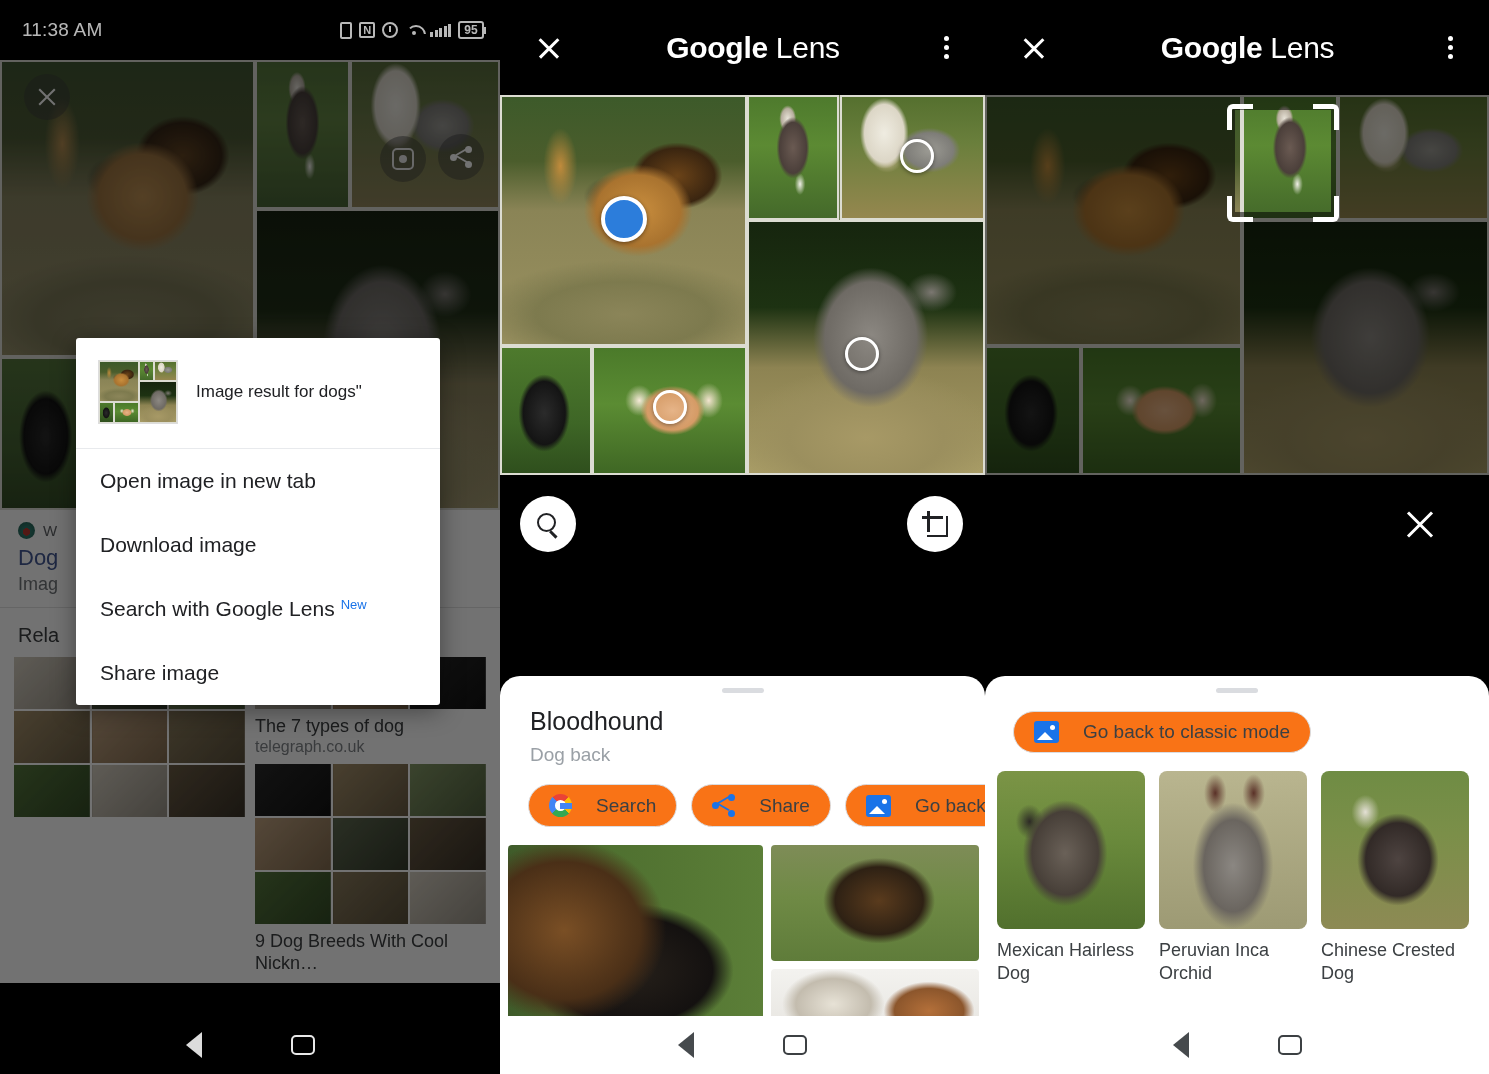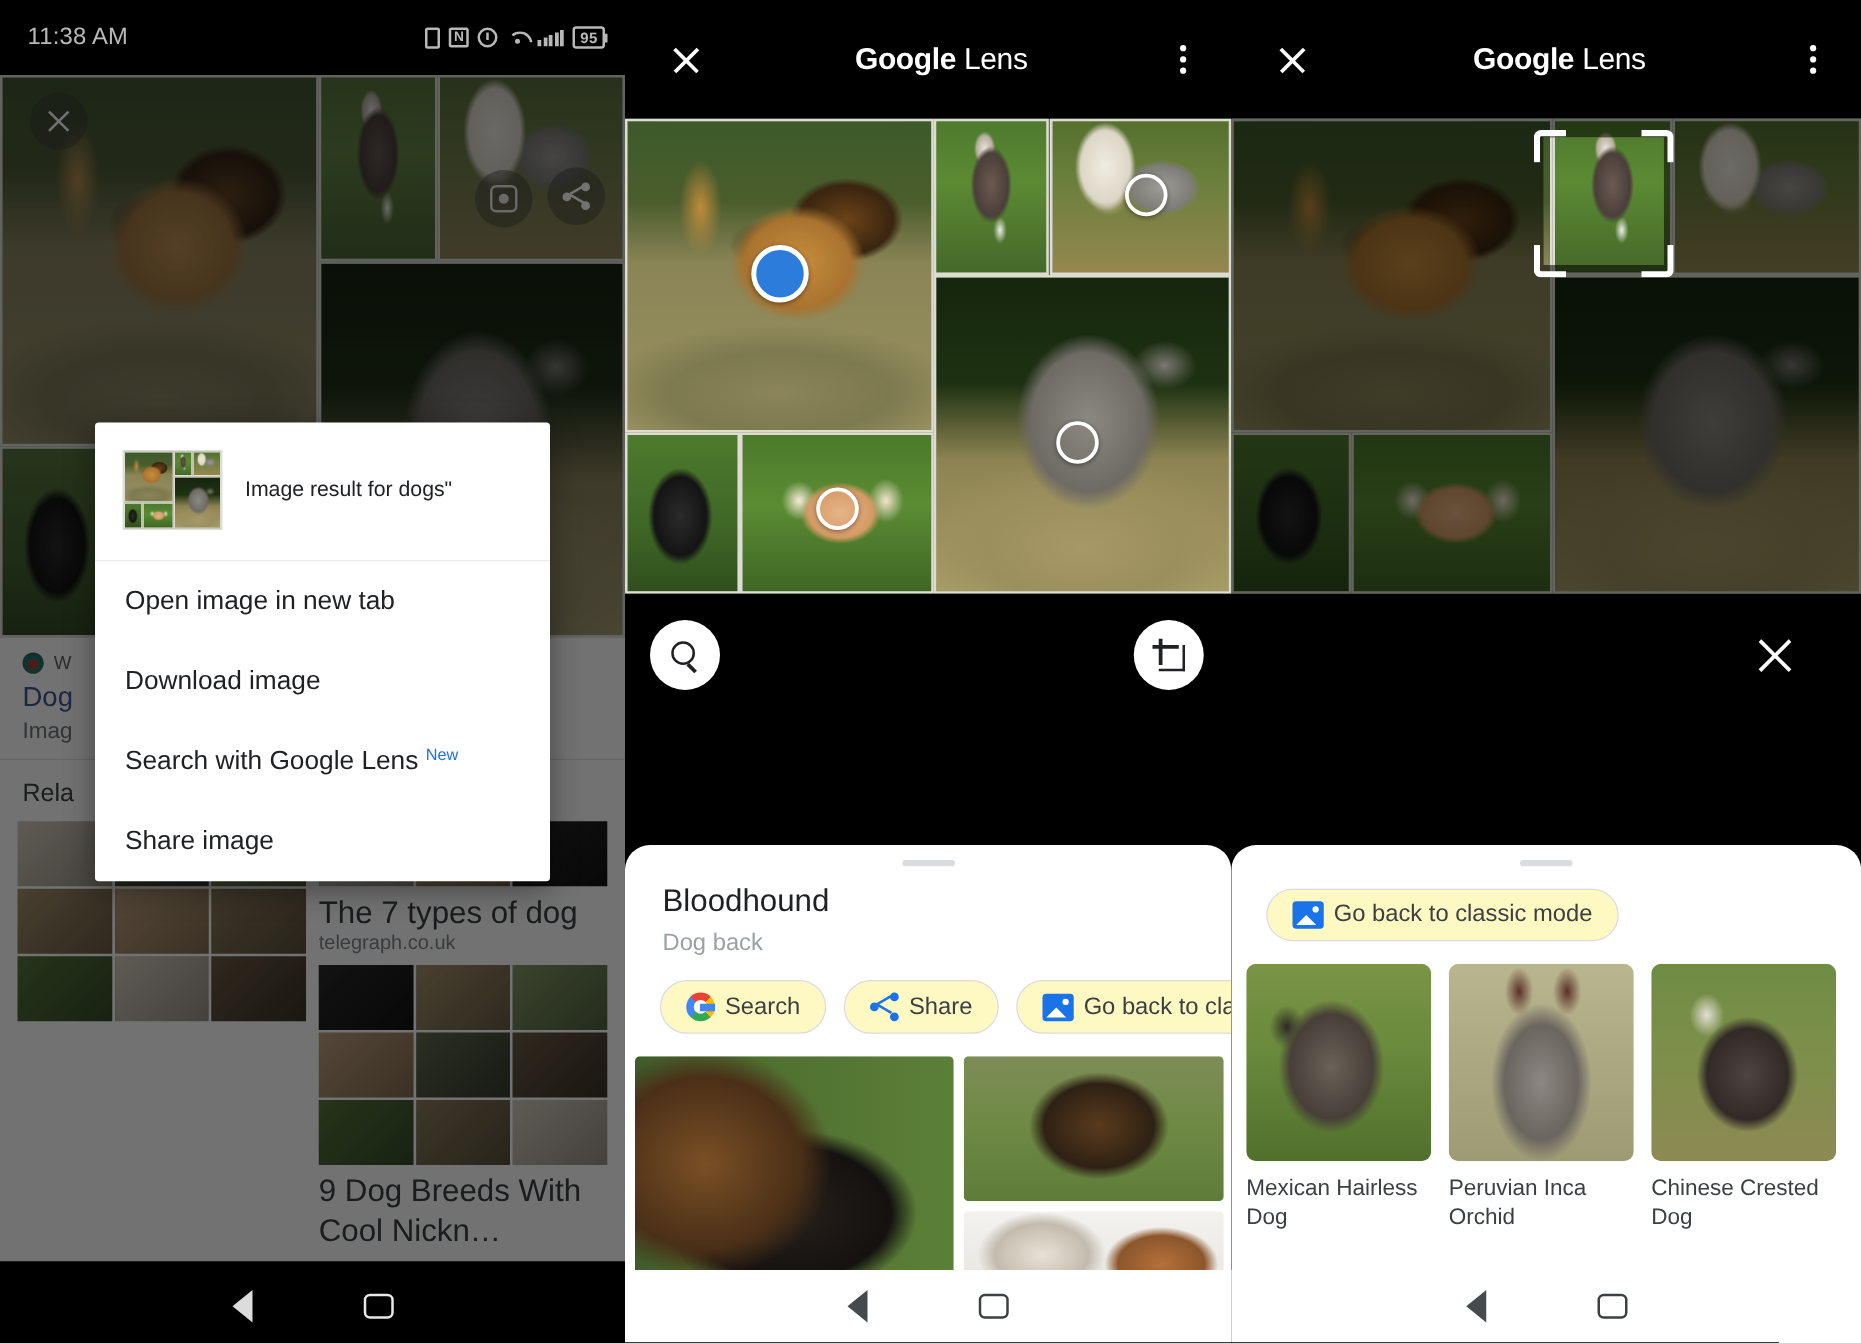--- a/index.html
+++ b/index.html
@@ -160,21 +160,21 @@
   .res-card { margin-bottom: 8px; }
   .res-thumb { width: 100%; display: grid; gap: 2px; }
   .res-thumb.g3x2 { grid-template-columns: repeat(3, 1fr); grid-auto-rows: 52px; }
   .res-thumb.g3x3 { grid-template-columns: repeat(3, 1fr); grid-auto-rows: 52px; }
   .res-thumb .cell { background-size: cover; background-position: center; }
   .tc1{background:linear-gradient(135deg,#6f5b3c,#3c3224)} .tc2{background:linear-gradient(135deg,#8f7b52,#5e5034)}
   .tc3{background:linear-gradient(135deg,#4e7a2d,#2f4f1d)} .tc4{background:linear-gradient(135deg,#a98e5d,#6e5c3b)}
   .tc5{background:linear-gradient(135deg,#2a2a2a,#121212)} .tc6{background:linear-gradient(135deg,#c7a074,#8a6b45)}
   .tc7{background:linear-gradient(135deg,#7f9a58,#4e6336)} .tc8{background:linear-gradient(135deg,#d6cdbb,#9b9384)}
   .tc9{background:linear-gradient(135deg,#5d6b4a,#343d28)}
-  .res-cap { font-size: 25px; color: #3c4043; margin-top: 6px; line-height: 1.25; }
+  .res-cap { font-size: 18px; color: #3c4043; margin-top: 6px; line-height: 1.25; }
   .res-cap-sub { font-size: 16px; color: #80868b; }
 
   
   .scrim { position: absolute; inset: 0; background: rgba(0,0,0,.28); }
   .dialog {
     position: absolute; left: 76px; top: 338px; width: 364px;
     background: #fff; border-radius: 3px; box-shadow: 0 6px 24px rgba(0,0,0,.4);
     overflow: hidden;
   }
   .dlg-head { display: flex; align-items: center; gap: 18px; padding: 22px 22px 24px; }
@@ -189,21 +189,21 @@
     padding: 20px 24px; font-size: 21px; color: #202124;
     display: flex; align-items: baseline; gap: 6px;
   }
   .badge-new { font-size: 13px; color: #1a73e8; position: relative; top: -7px; }
 
   
   .lens-top {
     height: 95px; background: #000; display: flex; align-items: center;
     justify-content: space-between; padding: 0 36px;
   }
-  .lens-logo { font-size: 24px; color: #fff; letter-spacing: -.3px; }
+  .lens-logo { font-size: 30px; color: #fff; letter-spacing: -.3px; }
   .lens-logo b { font-weight: bold; }
   .lens-logo span { font-weight: normal; }
   .kebab { display: flex; flex-direction: column; gap: 4px; }
   .kebab i { width: 5px; height: 5px; border-radius: 50%; background: #fff; display: block; }
   .lens-x { width: 26px; height: 26px; position: relative; }
   .lens-x::before, .lens-x::after {
     content:""; position:absolute; left:0; top:12px; width:26px; height:2.5px; background:#fff;
   }
   .lens-x::before{transform:rotate(45deg)} .lens-x::after{transform:rotate(-45deg)}
 
@@ -265,23 +265,23 @@
   
   .sheet {
     position: absolute; left: 0; right: 0; bottom: 0; top: 676px;
     background: #fff; border-radius: 20px 20px 0 0; overflow: hidden;
   }
   .grabber { width: 42px; height: 5px; border-radius: 3px; background: #dadce0; margin: 12px auto 0; }
   .sheet-title { font-size: 25px; color: #202124; padding: 14px 30px 0; }
   .sheet-sub { font-size: 19px; color: #9aa0a6; padding: 8px 30px 0; }
   .chips { display: flex; gap: 14px; padding: 18px 28px 0; }
   .chip {
-    display: flex; align-items: center; gap: 8px; flex: none;
+    display: flex; align-items: center; gap: 24px; flex: none;
     border: 1px solid #dadce0; border-radius: 22px; padding: 9px 20px;
-    font-size: 19px; color: #3c4043; white-space: nowrap; background: #fef9c3;
+    font-size: 19px; color: #3c4043; white-space: nowrap; background: #f97316;
   }
   .g-logo {
     width: 23px; height: 23px; border-radius: 50%; flex: none;
     background: conic-gradient(from -45deg, #ea4335 0deg 90deg, #fbbc05 90deg 180deg, #34a853 180deg 270deg, #4285f4 270deg 360deg);
     position: relative;
   }
   .g-logo::after {
     content:""; position:absolute; left:6px; top:6px; width:11px; height:11px;
     background:#fff; border-radius:50%;
   }

